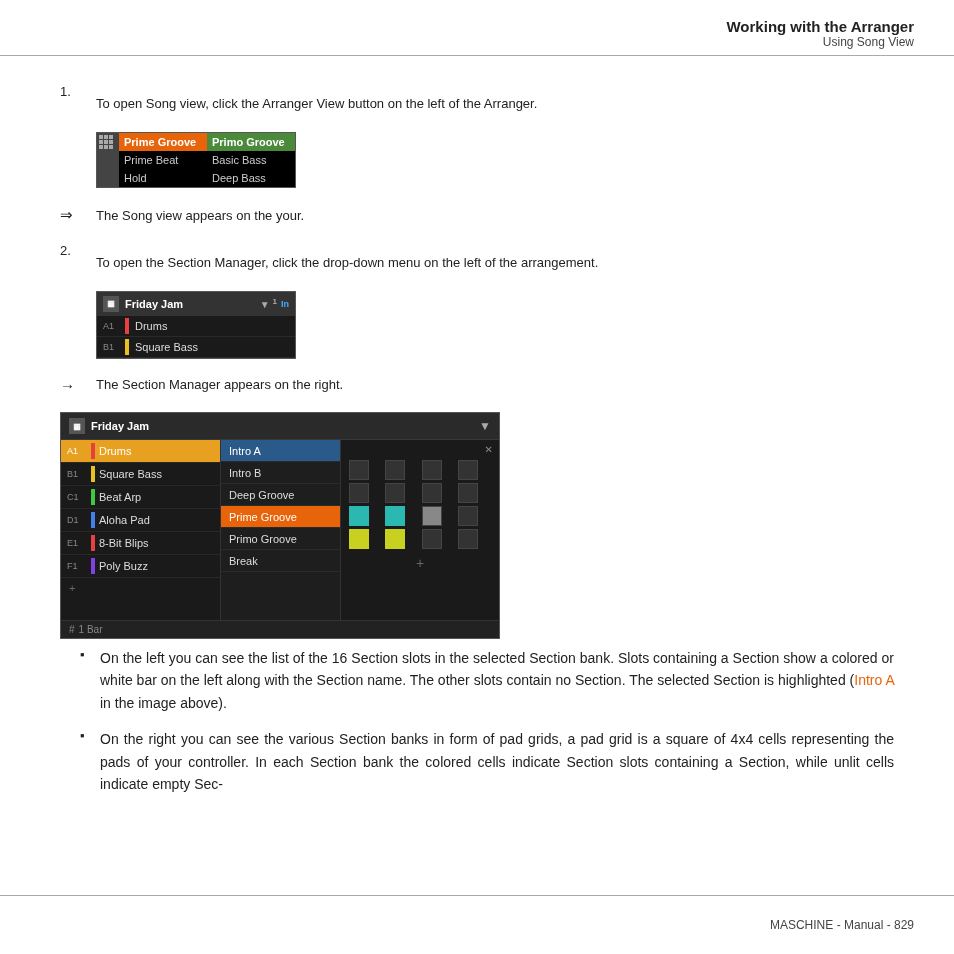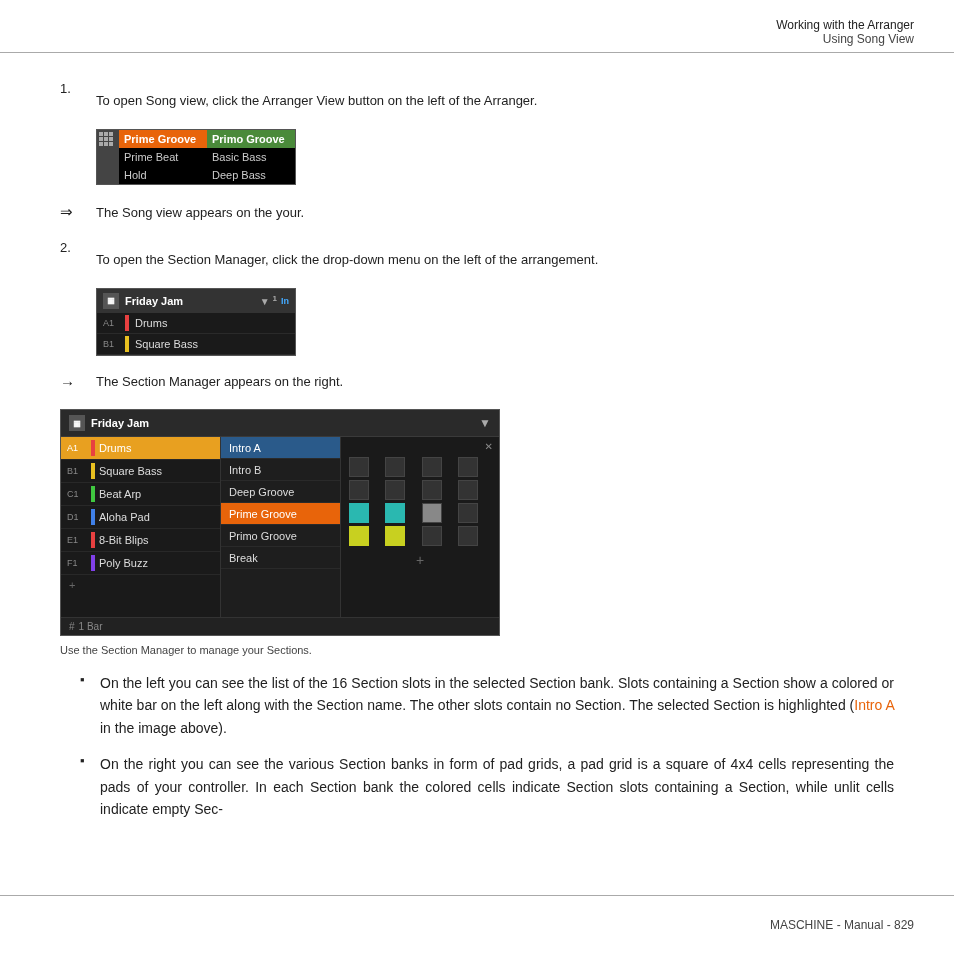--- a/index.html
+++ b/index.html
@@ -13,22 +13,22 @@
       position: relative;
     }
 
     
     .page-header {
       text-align: right;
       padding: 18px 40px 6px 40px;
       border-bottom: 1px solid #aaa;
     }
     .page-header .chapter-title {
-      font-weight: normal;
-      font-size: 12px;
+      font-weight: bold;
+      font-size: 15px;
     }
     .page-header .section-title {
       font-size: 12px;
       color: #444;
     }
 
     
     .content {
       padding: 28px 60px 40px 60px;
     }
@@ -521,21 +521,20 @@
         </div>
       </div>
 
       <div class="ls-footer">
         <span class="ls-footer-hash">#</span>
         <span>1 Bar</span>
       </div>
     </div>
   </div>
 
-  <div class="screenshot-caption">Use the Section Manager to manage your Sections.</div>
 
   <div class="bullet-list">
 
     <div class="bullet-item">
       <div class="bullet-marker">▪</div>
       <div class="bullet-text">
         <span>On the left you can see the list of the 16 Section slots in the selected Section bank. Slots containing a Section show a colored or white bar on the left along with the Section name. The other slots contain no Section. The selected Section is highlighted (</span><span class="highlight-text">Intro A</span><span> in the image above).</span>
       </div>
     </div>
 

